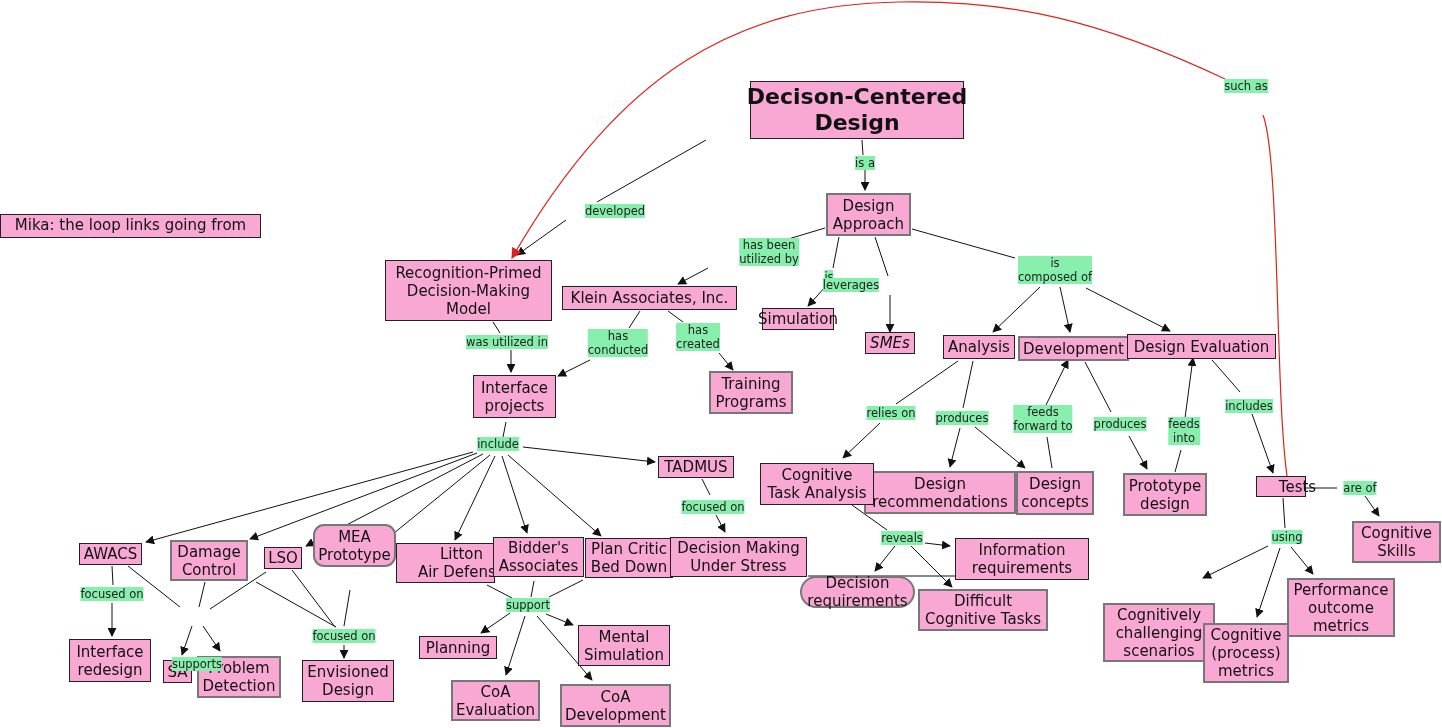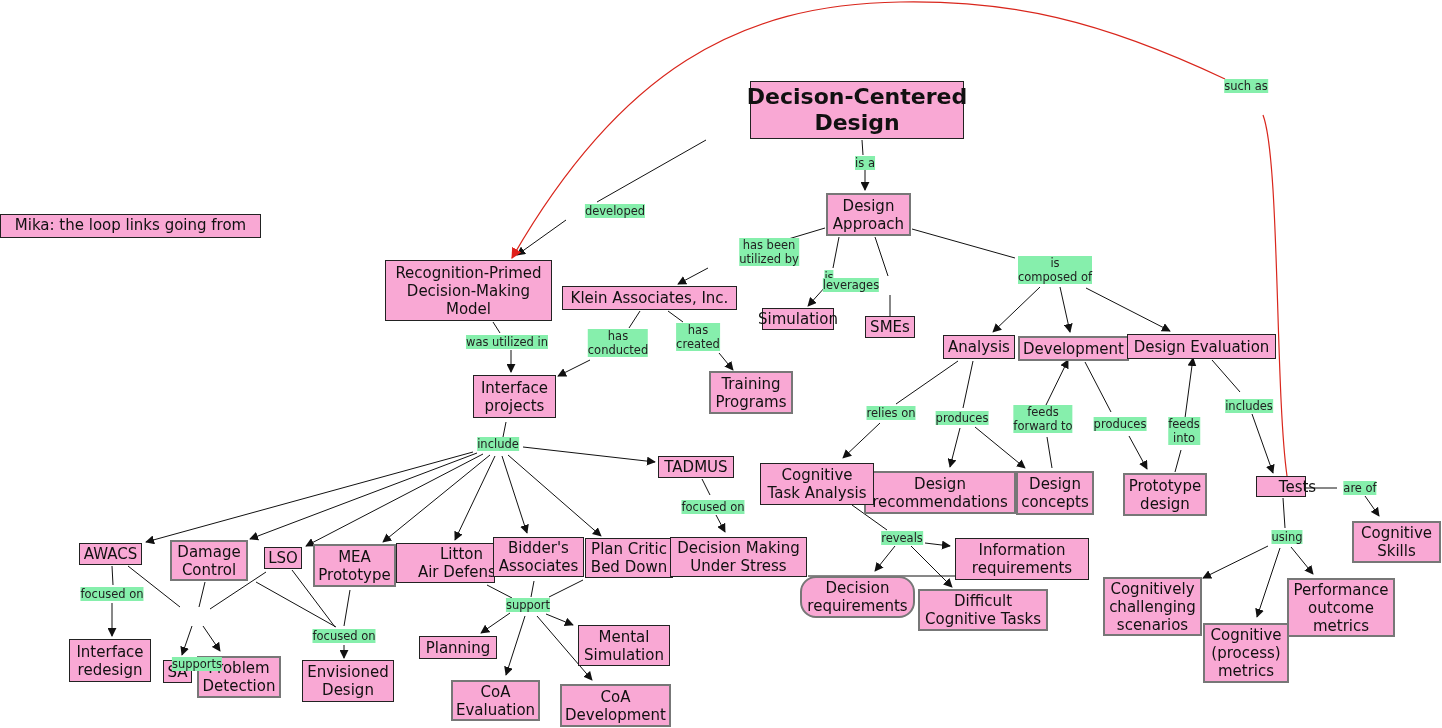--- a/index.html
+++ b/index.html
@@ -146,21 +146,21 @@
   </div>
 <div class="node" style="left:385px;top:260px;width:167px;height:61px;">
     <span class="t">Recognition-Primed<br>Decision-Making<br>Model</span>
   </div>
 <div class="node" style="left:562px;top:286px;width:175px;height:24px;">
     <span class="t">Klein Associates, Inc.</span>
   </div>
 <div class="node" style="left:762px;top:308px;width:72px;height:22px;">
     <span class="t">Simulation</span>
   </div>
-<div class="node" style="left:865px;top:316px;width:50px;height:22px;">
+<div class="node" style="left:865px;top:332px;width:50px;height:22px;font-style:italic;">
     <span class="t">SMEs</span>
   </div>
 <div class="node" style="left:943px;top:335px;width:72px;height:24px;">
     <span class="t">Analysis</span>
   </div>
 <div class="node gray" style="left:1018px;top:336px;width:111px;height:25px;">
     <span class="t">Development</span>
   </div>
 <div class="node" style="left:1127px;top:334px;width:149px;height:25px;">
     <span class="t">Design Evaluation</span>
@@ -195,46 +195,46 @@
 
 <div class="node" style="left:79px;top:543px;width:63px;height:22px;">
     <span class="t">AWACS</span>
   </div>
 <div class="node gray" style="left:170px;top:540px;width:78px;height:41px;">
     <span class="t">Damage<br>Control</span>
   </div>
 <div class="node" style="left:264px;top:547px;width:38px;height:22px;">
     <span class="t">LSO</span>
   </div>
-<div class="node gray" style="left:313px;top:544px;width:83px;height:43px;">
+<div class="node gray" style="left:313px;top:524px;width:83px;height:43px;border-radius:11px;">
     <span class="t">MEA<br>Prototype</span>
   </div>
 <div class="node" style="left:396px;top:543px;width:99px;height:40px;padding-left:35px;">
     <span class="t">Litton<br>Air Defense</span>
   </div>
 <div class="node" style="left:493px;top:537px;width:91px;height:40px;">
     <span class="t">Bidder's<br>Associates</span>
   </div>
 <div class="node" style="left:585px;top:538px;width:88px;height:40px;">
     <span class="t">Plan Critic<br>Bed Down</span>
   </div>
 <div class="node" style="left:670px;top:537px;width:137px;height:40px;">
     <span class="t">Decision Making<br>Under Stress</span>
   </div>
 <div class="node" style="left:955px;top:538px;width:134px;height:42px;">
     <span class="t">Information<br>requirements</span>
   </div>
-<div class="node gray" style="left:800px;top:576px;width:115px;height:42px;border-radius:16px;">
+<div class="node gray" style="left:800px;top:576px;width:115px;height:32px;border-radius:16px;">
     <span class="t">Decision<br>requirements</span>
   </div>
 <div class="node gray" style="left:918px;top:589px;width:130px;height:42px;">
     <span class="t">Difficult<br>Cognitive Tasks</span>
   </div>
 
-<div class="node gray" style="left:1103px;top:577px;width:99px;height:59px;">
+<div class="node gray" style="left:1103px;top:603px;width:112px;height:59px;">
     <span class="t">Cognitively<br>challenging<br>scenarios</span>
   </div>
 <div class="node gray" style="left:1287px;top:578px;width:108px;height:59px;">
     <span class="t">Performance<br>outcome<br>metrics</span>
   </div>
 <div class="node gray" style="left:1203px;top:623px;width:86px;height:60px;">
     <span class="t">Cognitive<br>(process)<br>metrics</span>
   </div>
 
 <div class="node" style="left:69px;top:639px;width:82px;height:43px;">

